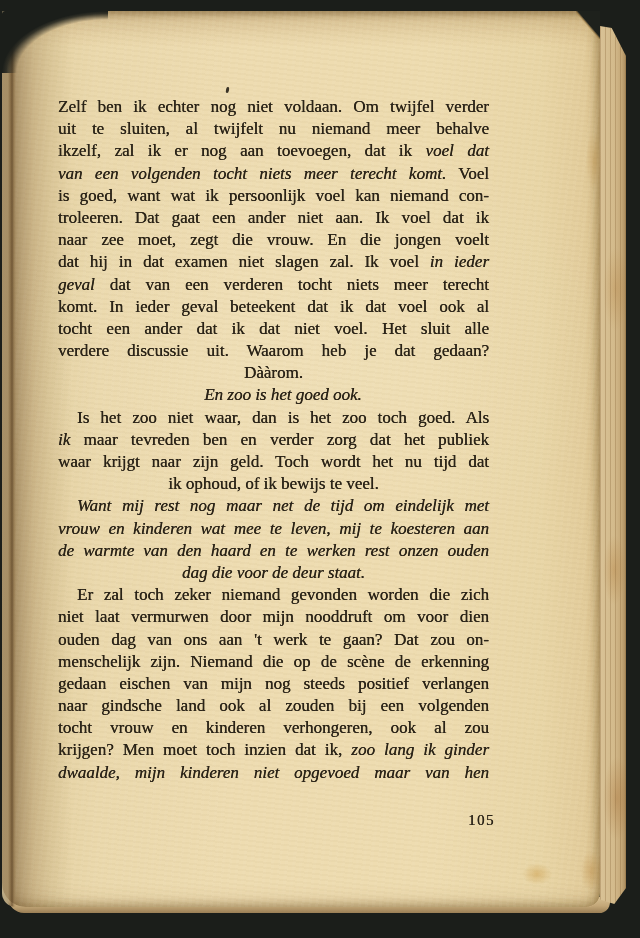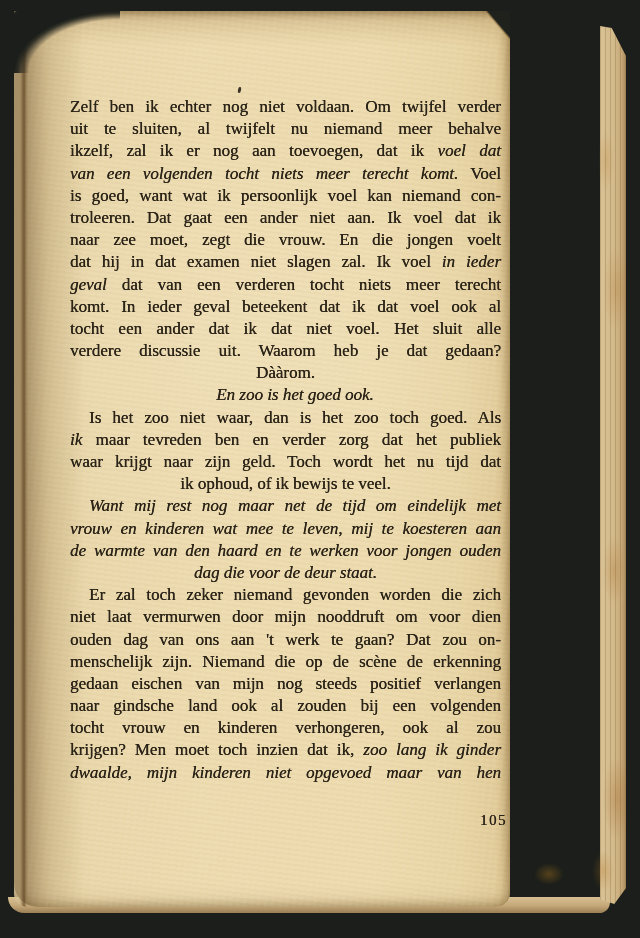--- a/index.html
+++ b/index.html
@@ -26,21 +26,21 @@
         rgba(130,95,50,0.30) 0 1px, rgba(0,0,0,0) 1px 5px),
       radial-gradient(18px 60px at 60% 30%, rgba(170,110,40,0.25), rgba(0,0,0,0) 70%),
       radial-gradient(16px 50px at 55% 62%, rgba(170,110,40,0.30), rgba(0,0,0,0) 70%),
       radial-gradient(20px 60px at 65% 88%, rgba(160,100,40,0.35), rgba(0,0,0,0) 70%),
       linear-gradient(to right, #d9c296 0%, #d3ba8b 55%, #c5a878 82%, #a98b5d 100%);
     clip-path: polygon(0 0, 45% 2px, 100% 30px, 100% calc(100% - 16px), 55% 100%, 0 99.5%);
   }
 
   
   .paper {
-    position: absolute; left: 14px; top: 11px; width: 496px; height: 896px;
+    position: absolute; left: 2px; top: 11px; width: 598px; height: 896px;
     background:
       radial-gradient(420px 300px at 52% 38%, rgba(255,252,238,0.10), rgba(0,0,0,0) 75%),
       linear-gradient(to bottom, rgba(150,110,55,0.22) 0%, rgba(0,0,0,0) 4%),
       linear-gradient(to right,
         #c7ac7e 0%, #d9c396 3%, #e5d2a4 8%, #ebd9ad 16%,
         #eedcb1 38%, #eedcb0 72%, #e9d6a7 90%, #e3cd9c 97%, #dcc491 100%),
       #ecdaae;
     border-radius: 3px 2px 14px 24px;
     box-shadow:
       inset 0 3px 6px rgba(90,60,20,0.30),
@@ -154,21 +154,21 @@
         <div class="line"><span>tocht een ander dat ik dat niet voel. Het sluit alle</span></div>
         <div class="line"><span>verdere discussie uit. Waarom heb je dat gedaan?</span></div>
         <div class="line flush"><span>Dààrom.</span></div>
         <div class="line indent flush"><em>En zoo is het goed ook.</em></div>
         <div class="line indent"><span>Is het zoo niet waar, dan is het zoo toch goed. Als</span></div>
         <div class="line"><em>ik</em><span> maar tevreden ben en verder zorg dat het publiek</span></div>
         <div class="line"><span>waar krijgt naar zijn geld. Toch wordt het nu tijd dat</span></div>
         <div class="line flush"><span>ik ophoud, of ik bewijs te veel.</span></div>
         <div class="line indent"><em>Want mij rest nog maar net de tijd om eindelijk met</em></div>
         <div class="line"><em>vrouw en kinderen wat mee te leven, mij te koesteren aan</em></div>
-        <div class="line"><em>de warmte van den haard en te werken voor jongen ouden</em></div>
+        <div class="line"><em>de warmte van den haard en te werken rest onzen ouden</em></div>
         <div class="line flush"><em>dag die voor de deur staat.</em></div>
         <div class="line indent"><span>Er zal toch zeker niemand gevonden worden die zich</span></div>
         <div class="line"><span>niet laat vermurwen door mijn nooddruft om voor dien</span></div>
         <div class="line"><span>ouden dag van ons aan 't werk te gaan? Dat zou on-</span></div>
         <div class="line"><span>menschelijk zijn. Niemand die op de scène de erkenning</span></div>
         <div class="line"><span>gedaan eischen van mijn nog steeds positief verlangen</span></div>
         <div class="line"><span>naar gindsche land ook al zouden bij een volgenden</span></div>
         <div class="line"><span>tocht vrouw en kinderen verhongeren, ook al zou</span></div>
         <div class="line"><span>krijgen? Men moet toch inzien dat ik, </span><em>zoo lang ik ginder</em></div>
         <div class="line"><em>dwaalde, mijn kinderen niet opgevoed maar van hen</em></div>

